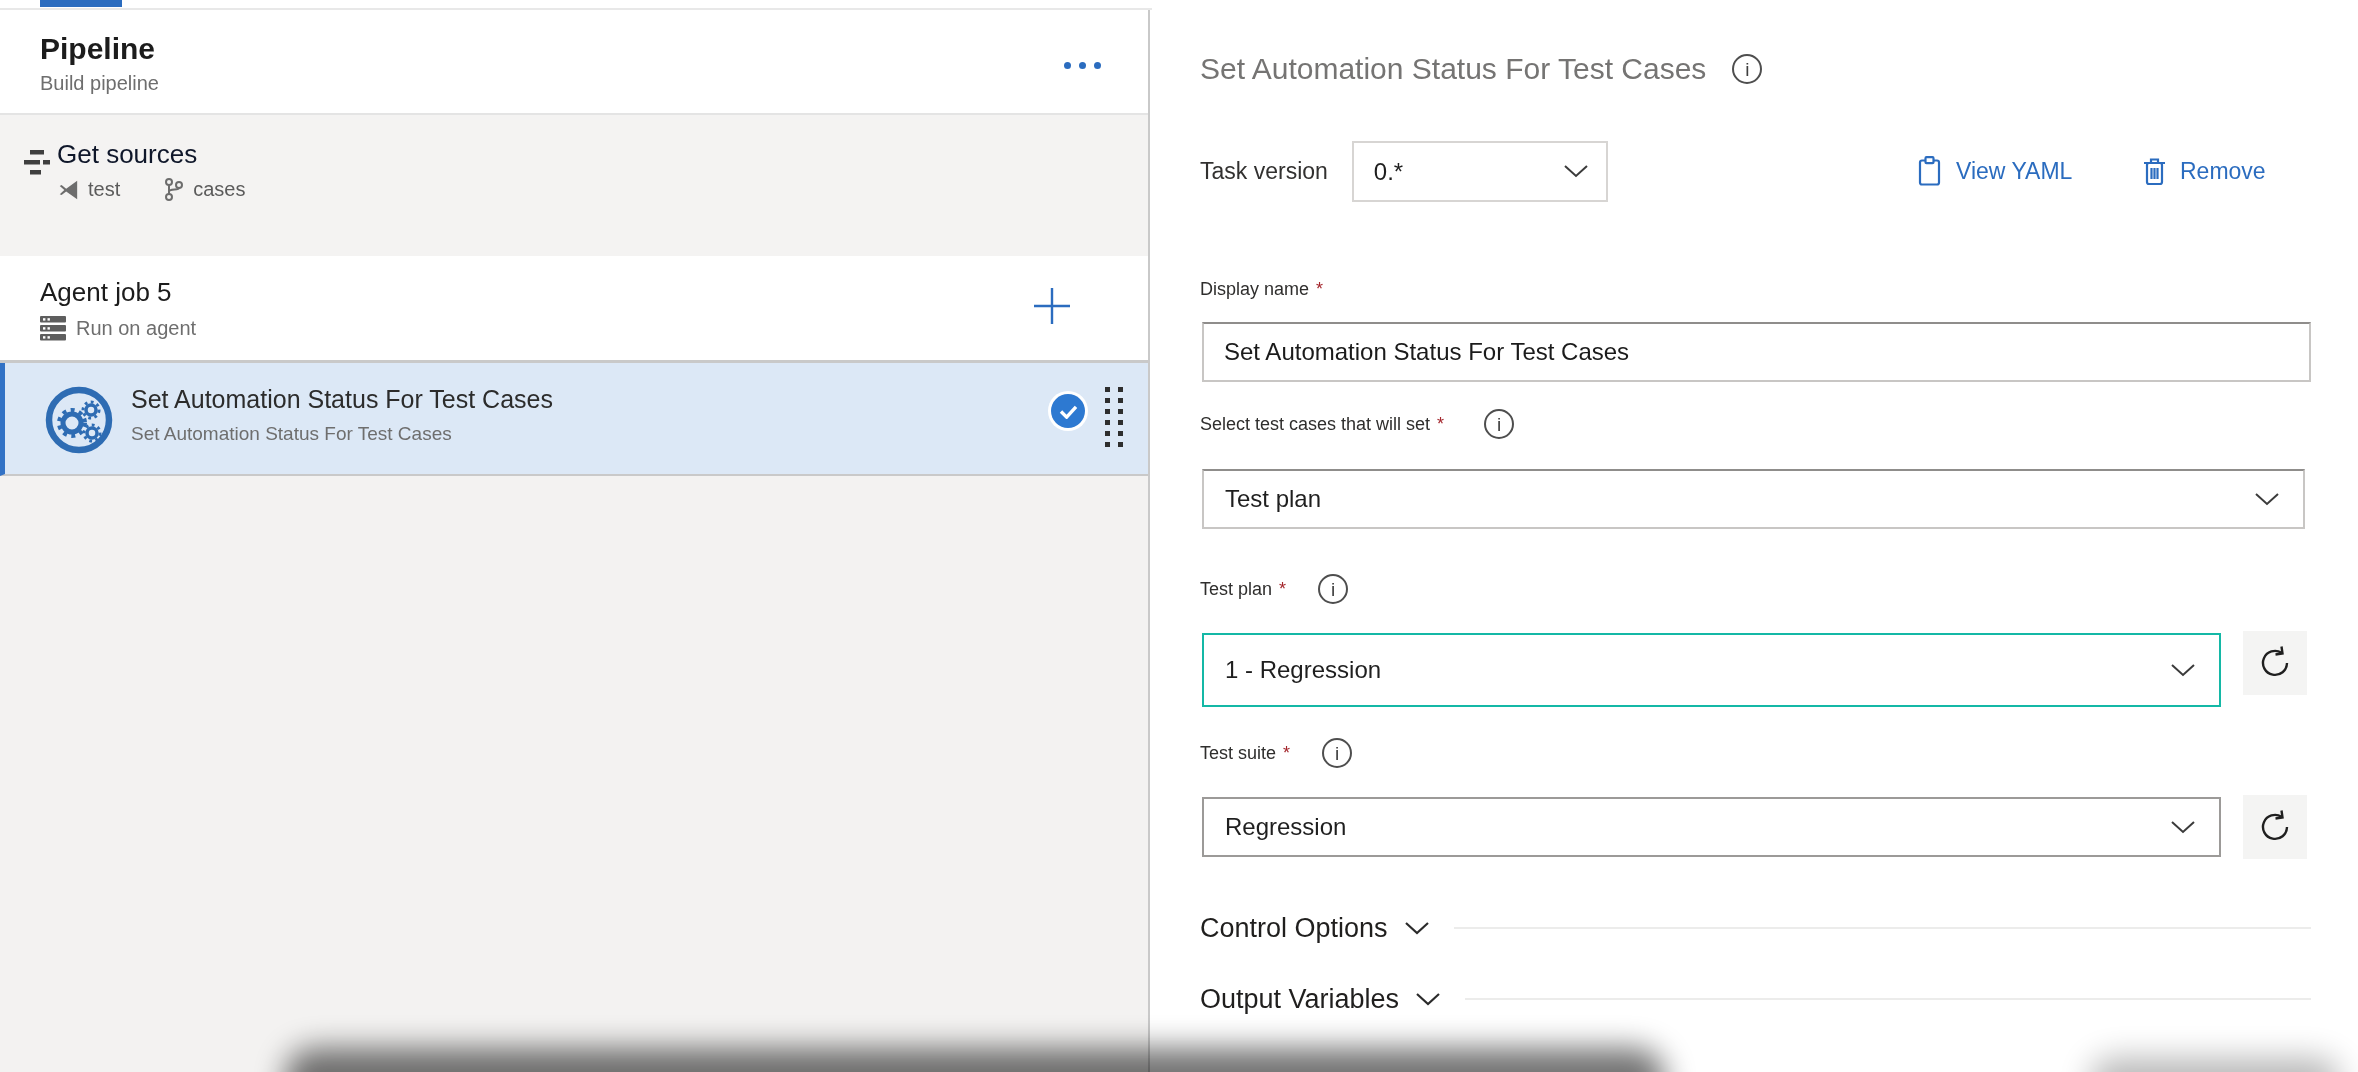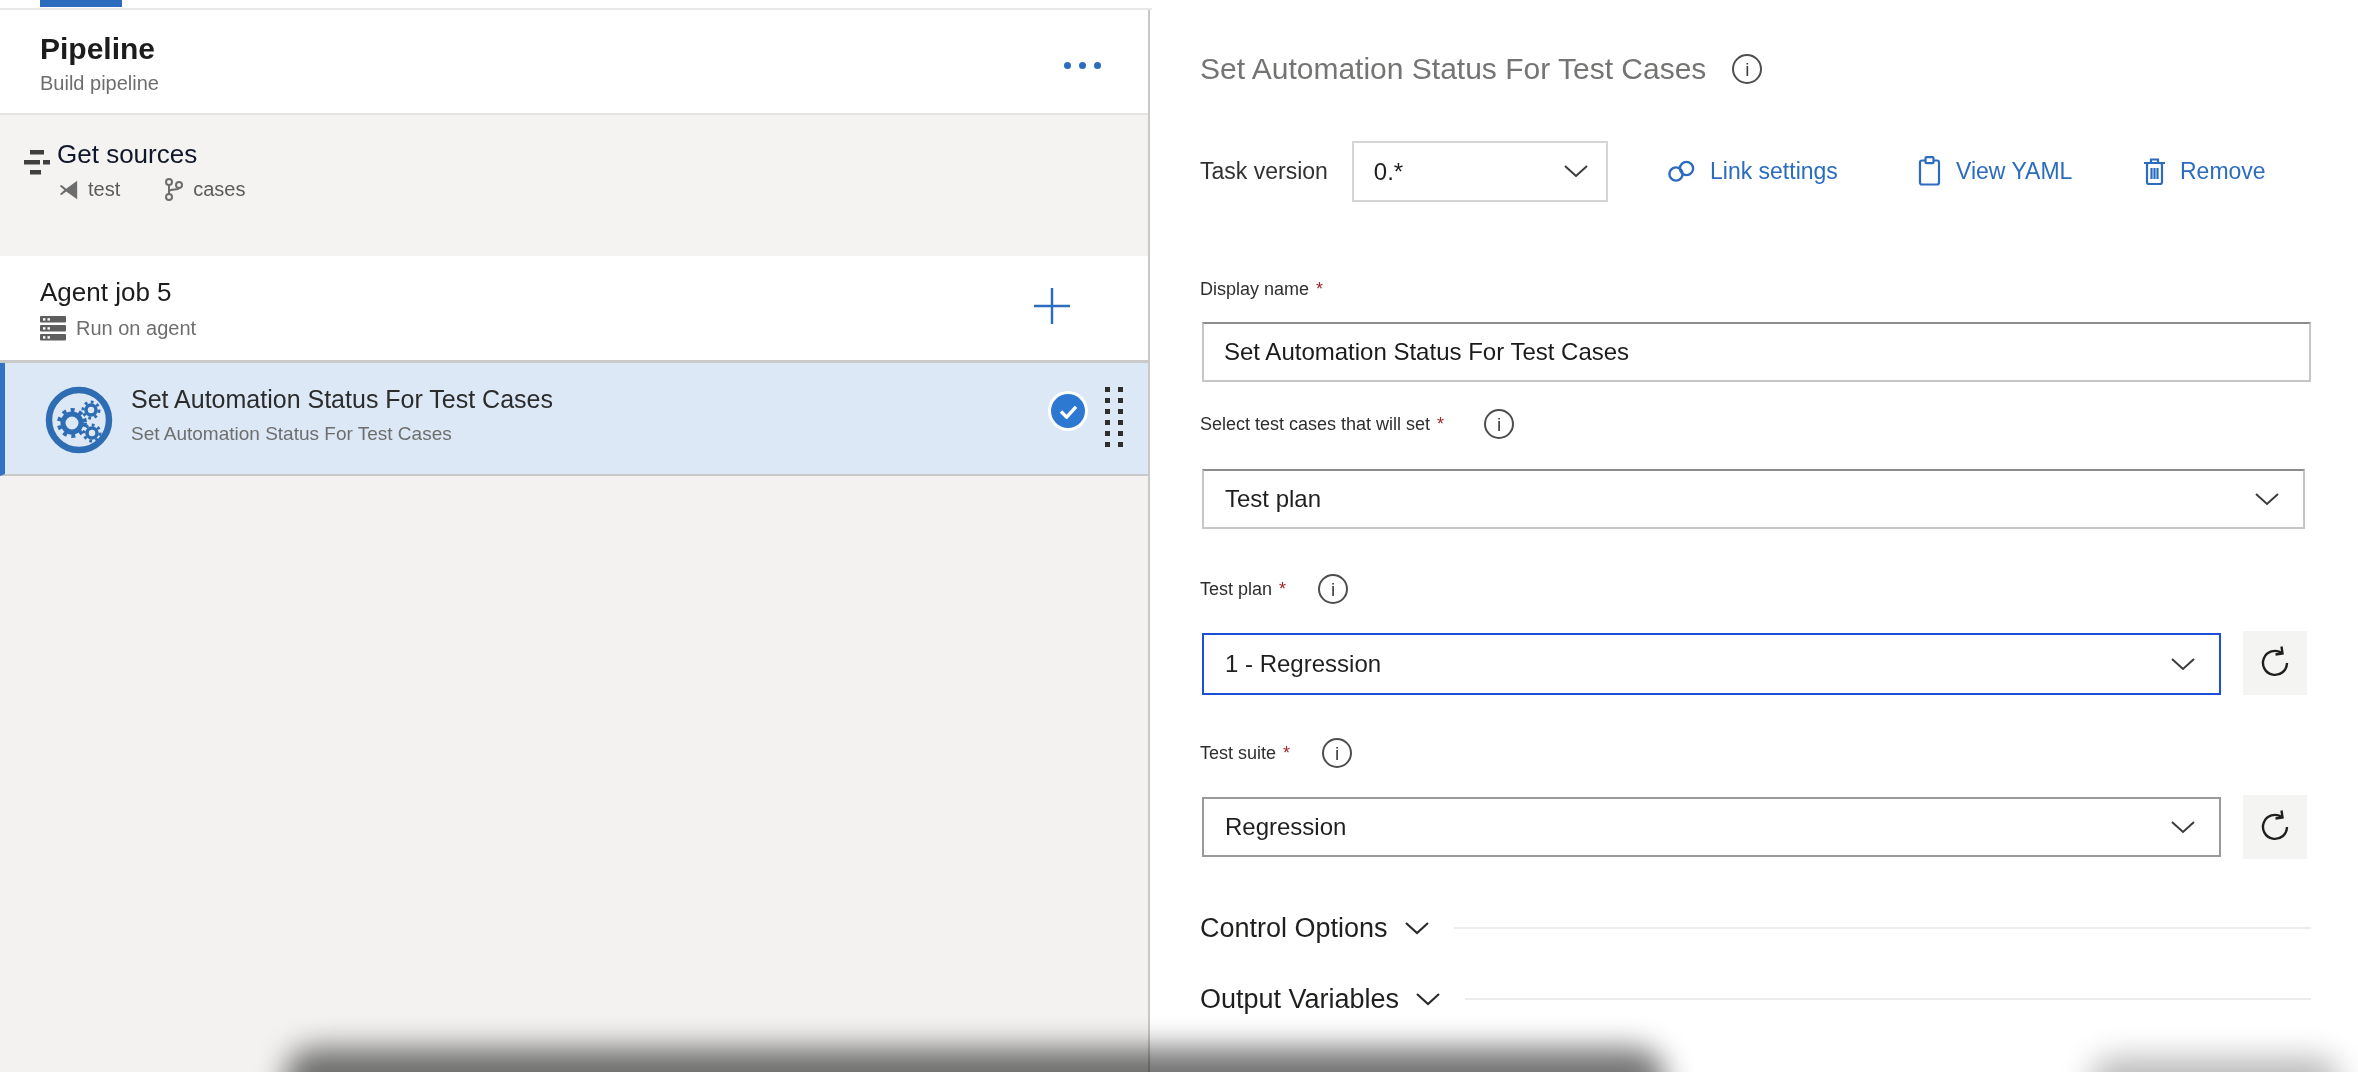--- a/index.html
+++ b/index.html
@@ -70,21 +70,21 @@
   .req { color:var(--required,#a4262c); margin-left:7px; }
   .lbl-info { margin-left:40px; }
 
   .text-input { position:absolute; left:50px; top:322px; width:1109px; height:60px; background:#fff;
     border:2px solid #c8c6c4; border-top-color:#8f8d8b; font-size:24px; color:#1b1b1b;
     padding:0 20px; font-family:inherit; }
 
   .dropdown { position:absolute; background:#fff; display:flex; align-items:center;
     justify-content:space-between; font-size:24px; color:#1f1f1f; padding:0 24px 0 21px; cursor:pointer; }
   .dd-big { left:50px; top:469px; width:1103px; height:60px; border:2px solid #c8c6c4; border-top-color:#8f8d8b; }
-  .dd-plan { left:50px; top:633px; width:1019px; height:62px; border:2px solid #1d4ed8; }
+  .dd-plan { left:50px; top:633px; width:1019px; height:74px; border:2px solid #14b8a6; }
   .dd-suite { left:50px; top:797px; width:1019px; height:60px; border:2px solid #9c9a98; }
 
   .refresh-btn { position:absolute; left:1091px; width:64px; height:64px; background:#f4f4f3;
     display:flex; align-items:center; justify-content:center; cursor:pointer; }
   .rb-1 { top:631px; } .rb-2 { top:795px; }
 
   .section-row { position:absolute; left:48px; right:47px; height:48px; display:flex; align-items:center; cursor:pointer; }
   .sr-1 { top:904px;text-align:center; } .sr-2 { top:975px; }
   .section-label { font-size:27px; font-weight:500; color:#201f1e; }
   .section-chevron { margin-left:16px; flex:none; }
@@ -215,27 +215,20 @@
     <div class="tv-row">
       <span class="tv-label">Task version</span>
       <div class="tv-select">
         <span>0.*</span>
         <svg width="24" height="13" viewBox="0 0 24 13" fill="none" stroke="#3b3b3b" stroke-width="2">
           <polyline points="1,1 12,11 23,1"></polyline>
         </svg>
       </div>
     </div>
 
-    <div class="action-link al-1">
-      <svg width="31" height="27" viewBox="0 0 31 27" fill="none" stroke="var(--accent,#2b6cbf)" stroke-width="2.4">
-        <circle cx="10" cy="16" r="6.6"></circle>
-          <circle cx="20.5" cy="10.5" r="6.6"></circle>
-      </svg>
-      <span>Link settings</span>
-    </div>
     <div class="action-link al-2">
       <svg width="27" height="31" viewBox="0 0 27 31" fill="none" stroke="var(--accent,#2b6cbf)" stroke-width="2.2">
         <rect x="4" y="4.5" width="19" height="24" rx="2"></rect>
         <rect x="9.5" y="1.2" width="8" height="6" rx="1" fill="#fff"></rect>
       </svg>
       <span>View YAML</span>
     </div>
     <div class="action-link al-3">
       <svg width="25" height="31" viewBox="0 0 25 31" fill="none" stroke="var(--accent,#2b6cbf)" stroke-width="2.2">
         <path d="M2 7 H23 M9 7 V3.5 H16 V7"></path>

